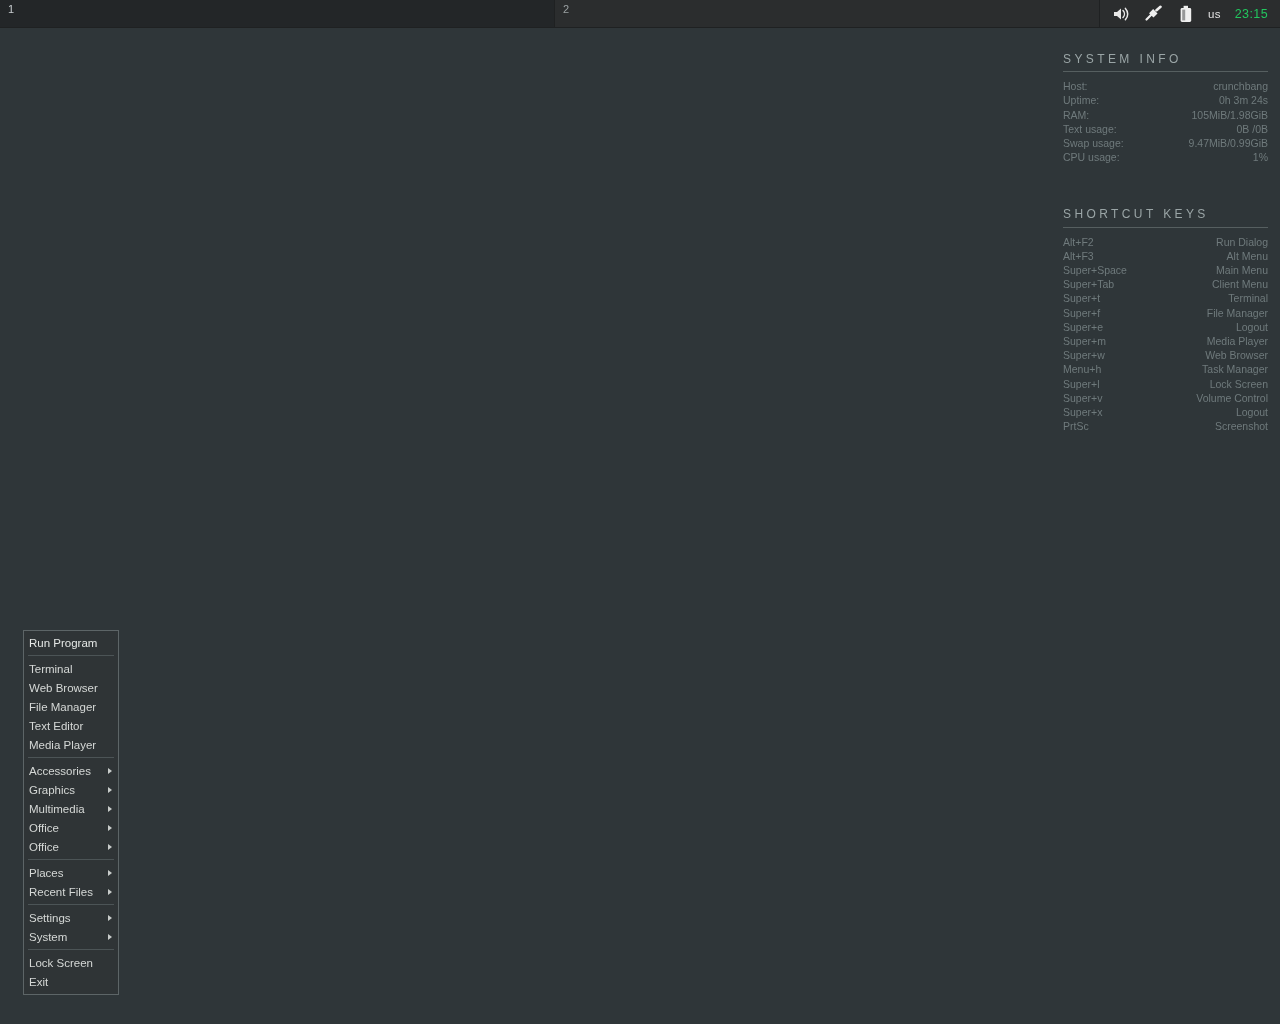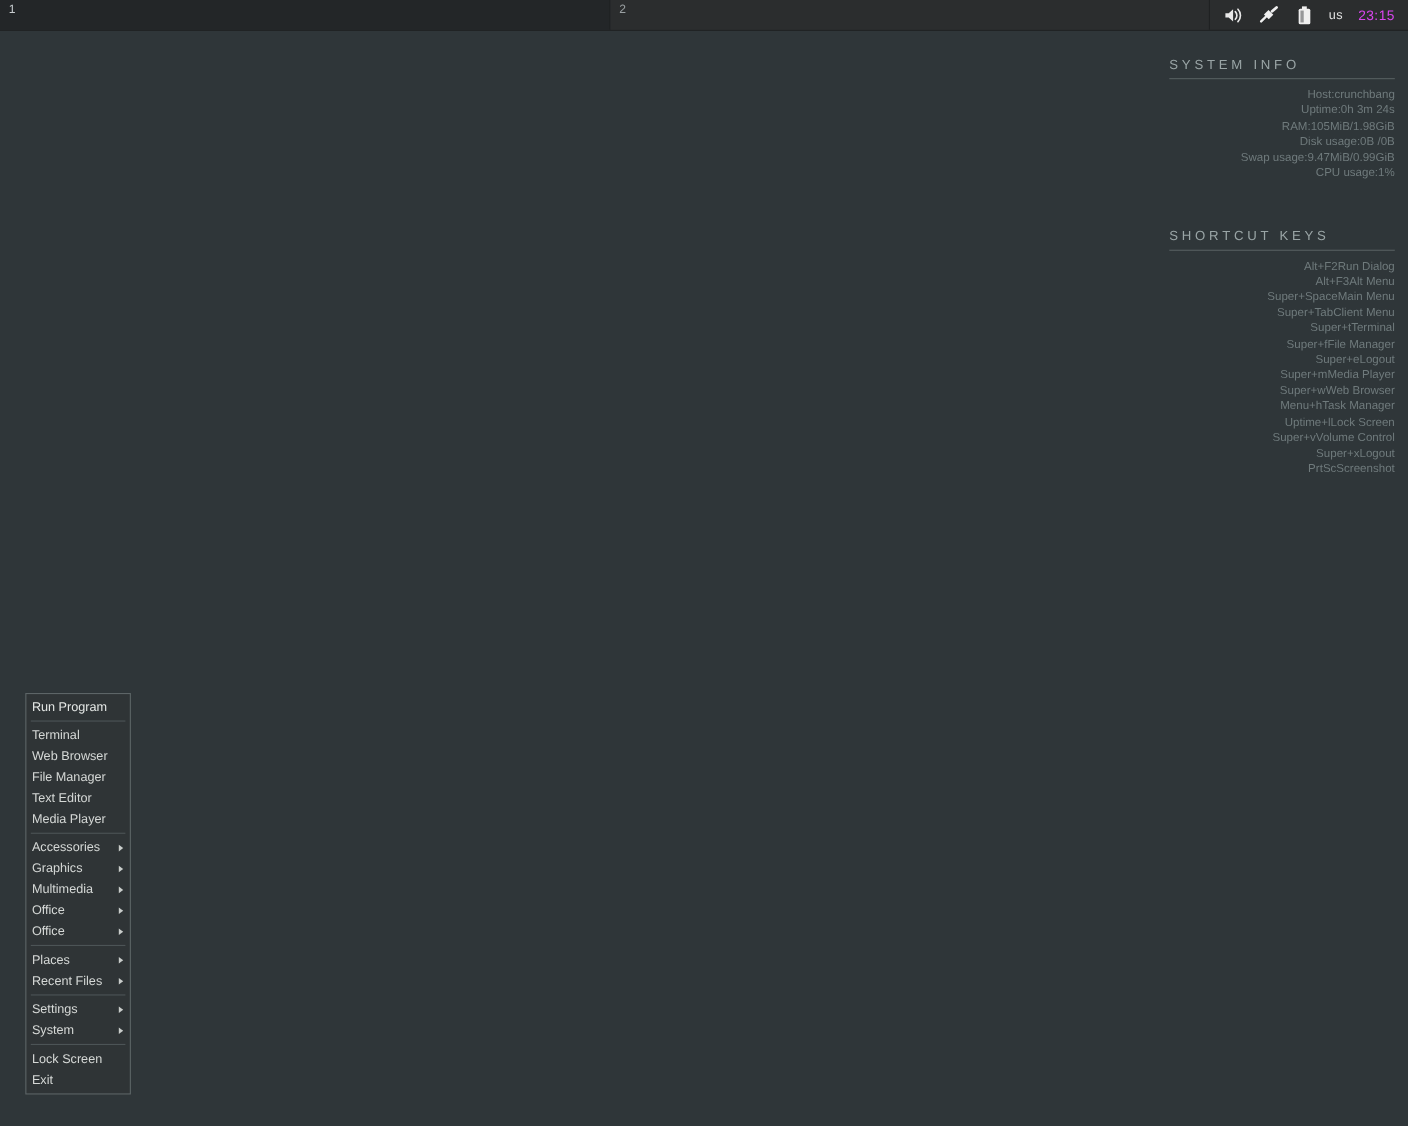--- a/index.html
+++ b/index.html
@@ -41,39 +41,39 @@
   .tray-icon {
     width:20px; height:20px;
     display:flex; align-items:center; justify-content:center;
     color:#e6e6e6;
   }
   .tray-icon svg { display:block; }
   #kbd-layout {
     font-size:11.5px; color:#e2e2e2; letter-spacing:.3px;text-align:right;
   }
   #clock {
-    font-size:12.5px; color:#d946ef; letter-spacing:.4px;
+    font-size:12.5px; color:#22c55e; letter-spacing:.4px;
     padding-left:2px;
   }
 
   
   #conky {
     position:absolute; top:52px; right:12px; width:205px;
     color:#6f7a7c;
     font-size:10.5px; line-height:14.2px;
   }
   .conky-head {
     font-size:12px; letter-spacing:3.4px;
     color:#9aa5a6; padding-bottom:5px;
   }
   .conky-rule {
     height:1px; background:#565f60; margin-bottom:7px;
   }
   .conky-row {
-    display:flex; justify-content:flex-end;
+    display:flex; justify-content:space-between;
     white-space:nowrap;
   }
   .conky-row .k { text-align:left; }
   .conky-row .v { text-align:right; }
   #conky-shortcuts { margin-top:43px; }
 
   
   #root-menu {
     position:absolute; left:23px; top:630px; width:96px;
     background:#2f3436;
@@ -156,21 +156,21 @@
           </div>
           <div class="conky-row">
             <span class="k">Uptime:</span>
             <span class="v">0h 3m 24s</span>
           </div>
           <div class="conky-row">
             <span class="k">RAM:</span>
             <span class="v">105MiB/1.98GiB</span>
           </div>
           <div class="conky-row">
-            <span class="k">Disk usage:</span>
+            <span class="k">Text usage:</span>
             <span class="v">0B  /0B</span>
           </div>
           <div class="conky-row">
             <span class="k">Swap usage:</span>
             <span class="v">9.47MiB/0.99GiB</span>
           </div>
           <div class="conky-row">
             <span class="k">CPU usage:</span>
             <span class="v">1%</span>
           </div>
@@ -215,21 +215,21 @@
           </div>
           <div class="conky-row">
             <span class="k">Super+w</span>
             <span class="v">Web Browser</span>
           </div>
           <div class="conky-row">
             <span class="k">Menu+h</span>
             <span class="v">Task Manager</span>
           </div>
           <div class="conky-row">
-            <span class="k">Uptime+l</span>
+            <span class="k">Super+l</span>
             <span class="v">Lock Screen</span>
           </div>
           <div class="conky-row">
             <span class="k">Super+v</span>
             <span class="v">Volume Control</span>
           </div>
           <div class="conky-row">
             <span class="k">Super+x</span>
             <span class="v">Logout</span>
           </div>

